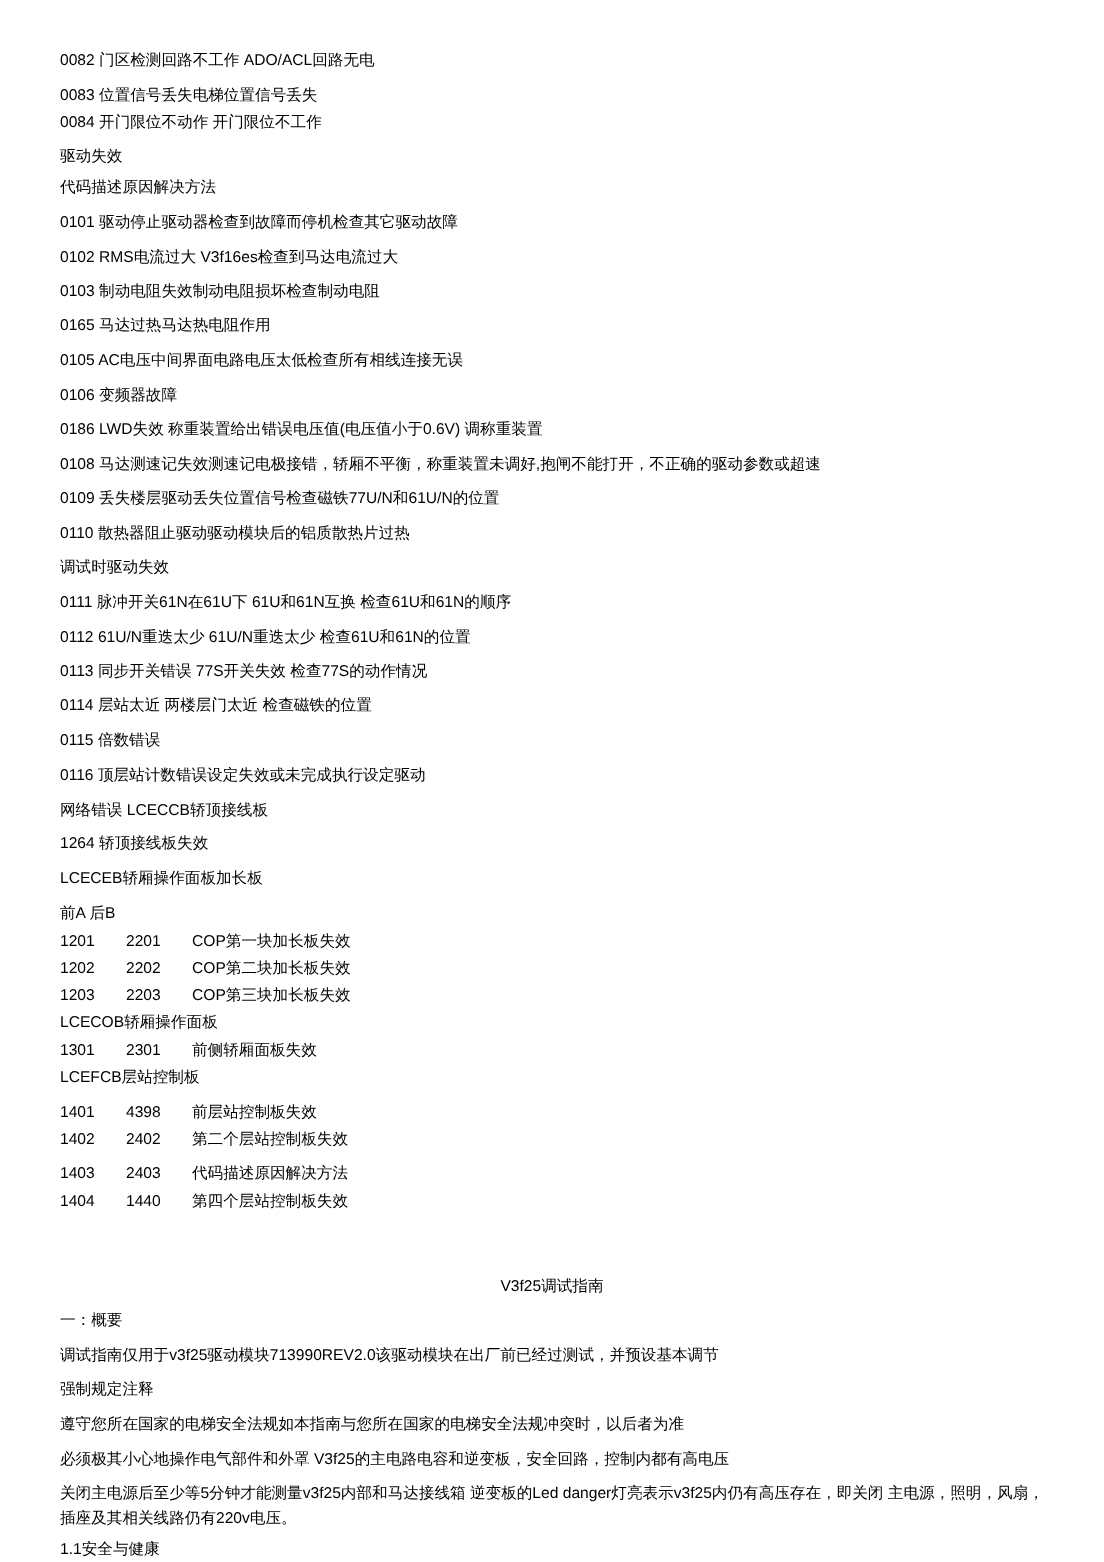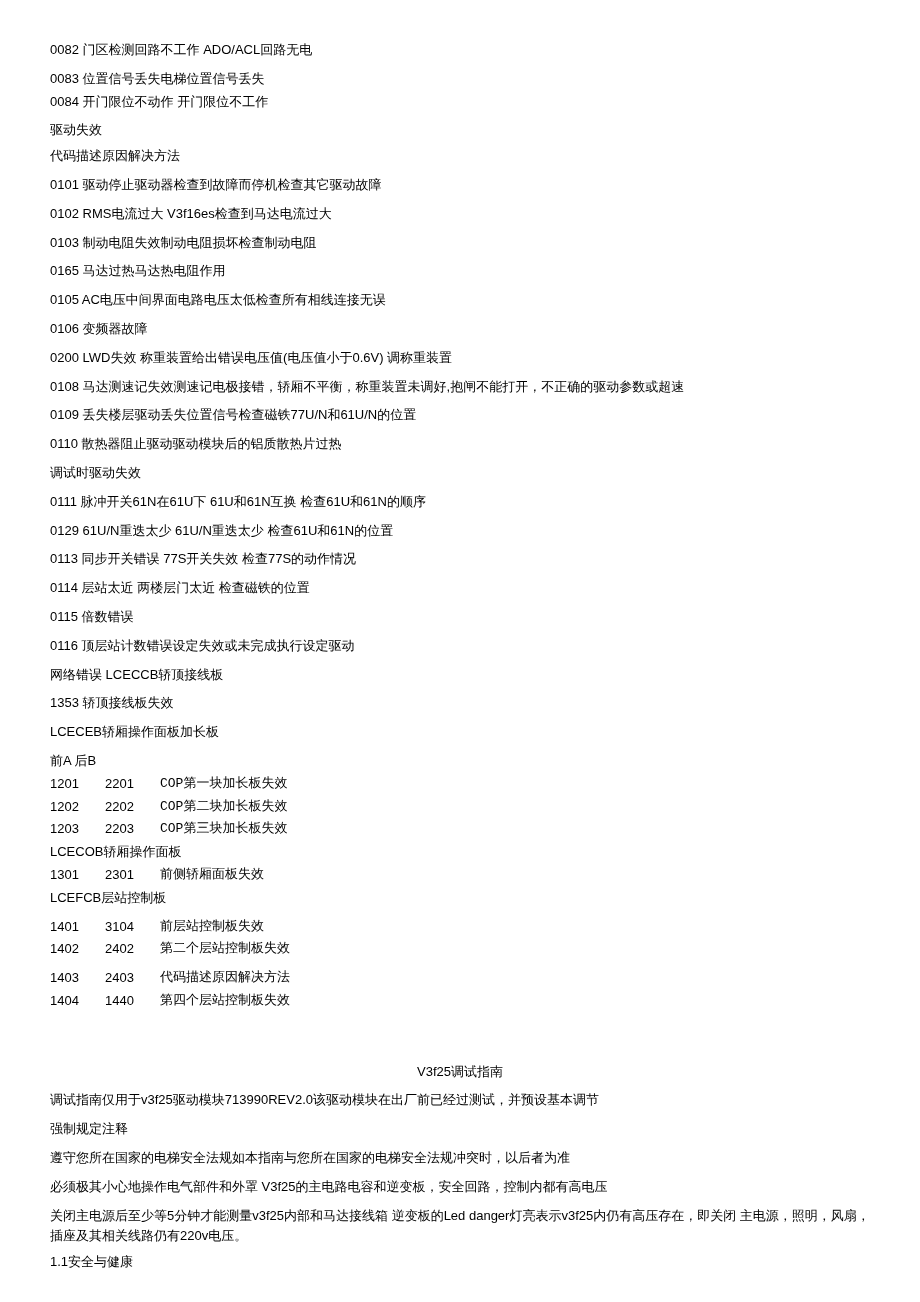--- a/index.html
+++ b/index.html
@@ -27,50 +27,50 @@
     }
     .big-gap {
       margin-top: 50px;
       text-align: center;
     }
     .row {
       display: flex;
     }
     .col1 { width: 55px; }
     .col2 { width: 55px; }
-    .col3 { flex: 1; font-family: Liberation Mono, monospace; }
+    .col3 { flex: 1; }
   </style>
 </head>
 <body>
 
 <div id="content">
     <div class="line">0082 门区检测回路不工作  ADO/ACL回路无电</div>
     <div class="line section-gap line-tight">0083 位置信号丢失电梯位置信号丢失</div>
     <div class="line">0084 开门限位不动作 开门限位不工作</div>
     <div class="line section-gap">驱动失效</div>
     <div class="line">代码描述原因解决方法</div>
     <div class="line section-gap">0101 驱动停止驱动器检查到故障而停机检查其它驱动故障</div>
     <div class="line section-gap">0102 RMS电流过大  V3f16es检查到马达电流过大</div>
     <div class="line section-gap">0103 制动电阻失效制动电阻损坏检查制动电阻</div>
     <div class="line section-gap">0165 马达过热马达热电阻作用</div>
     <div class="line section-gap">0105 AC电压中间界面电路电压太低检查所有相线连接无误</div>
     <div class="line section-gap">0106 变频器故障</div>
-    <div class="line section-gap">0200 LWD失效  称重装置给出错误电压值(电压值小于0.6V)  调称重装置</div>
+    <div class="line section-gap">0186 LWD失效  称重装置给出错误电压值(电压值小于0.6V)  调称重装置</div>
     <div class="line section-gap">0108 马达测速记失效测速记电极接错，轿厢不平衡，称重装置未调好,抱闸不能打开，不正确的驱动参数或超速</div>
     <div class="line section-gap">0109 丢失楼层驱动丢失位置信号检查磁铁77U/N和61U/N的位置</div>
     <div class="line section-gap">0110 散热器阻止驱动驱动模块后的铝质散热片过热</div>
     <div class="line section-gap">调试时驱动失效</div>
     <div class="line section-gap">0111 脉冲开关61N在61U下  61U和61N互换 检查61U和61N的顺序</div>
-    <div class="line section-gap">0129     61U/N重迭太少 61U/N重迭太少 检查61U和61N的位置</div>
+    <div class="line section-gap">0112     61U/N重迭太少 61U/N重迭太少 检查61U和61N的位置</div>
     <div class="line section-gap">0113 同步开关错误 77S开关失效 检查77S的动作情况</div>
     <div class="line section-gap">0114 层站太近 两楼层门太近 检查磁铁的位置</div>
     <div class="line section-gap">0115 倍数错误</div>
     <div class="line section-gap">0116 顶层站计数错误设定失效或未完成执行设定驱动</div>
     <div class="line section-gap">网络错误  LCECCB轿顶接线板</div>
-    <div class="line section-gap">1353 轿顶接线板失效</div>
+    <div class="line section-gap">1264 轿顶接线板失效</div>
     <div class="line section-gap">LCECEB轿厢操作面板加长板</div>
     <div class="line section-gap line-tight">前A    后B</div>
     <div class="row line-tight">
       <span class="col1">1201</span>
       <span class="col2">2201</span>
       <span class="col3">COP第一块加长板失效</span>
     </div>
     <div class="row line-tight">
       <span class="col1">1202</span>
       <span class="col2">2202</span>
@@ -83,38 +83,39 @@
     </div>
     <div class="line line-tight">LCECOB轿厢操作面板</div>
     <div class="row line-tight">
       <span class="col1">1301</span>
       <span class="col2">2301</span>
       <span class="col3">前侧轿厢面板失效</span>
     </div>
     <div class="line">LCEFCB层站控制板</div>
     <div class="row line-tight section-gap">
       <span class="col1">1401</span>
-      <span class="col2">3104</span>
+      <span class="col2">4398</span>
       <span class="col3">前层站控制板失效</span>
     </div>
     <div class="row line-tight">
       <span class="col1">1402</span>
       <span class="col2">2402</span>
       <span class="col3">第二个层站控制板失效</span>
     </div>
     <div class="row line-tight section-gap">
       <span class="col1">1403</span>
       <span class="col2">2403</span>
       <span class="col3">代码描述原因解决方法</span>
     </div>
     <div class="row line-tight">
       <span class="col1">1404</span>
       <span class="col2">1440</span>
       <span class="col3">第四个层站控制板失效</span>
     </div>
     <div class="line big-gap">V3f25调试指南</div>
+    <div class="line section-gap">一：概要</div>
     <div class="line section-gap">调试指南仅用于v3f25驱动模块713990REV2.0该驱动模块在出厂前已经过测试，并预设基本调节</div>
     <div class="line section-gap">强制规定注释</div>
     <div class="line section-gap">遵守您所在国家的电梯安全法规如本指南与您所在国家的电梯安全法规冲突时，以后者为准</div>
     <div class="line section-gap">必须极其小心地操作电气部件和外罩  V3f25的主电路电容和逆变板，安全回路，控制内都有高电压</div>
     <div class="line section-gap">关闭主电源后至少等5分钟才能测量v3f25内部和马达接线箱  逆变板的Led  danger灯亮表示v3f25内仍有高压存在，即关闭  主电源，照明，风扇，插座及其相关线路仍有220v电压。</div>
     <div class="line">1.1安全与健康</div>
   </div>
 
 </body></html>

